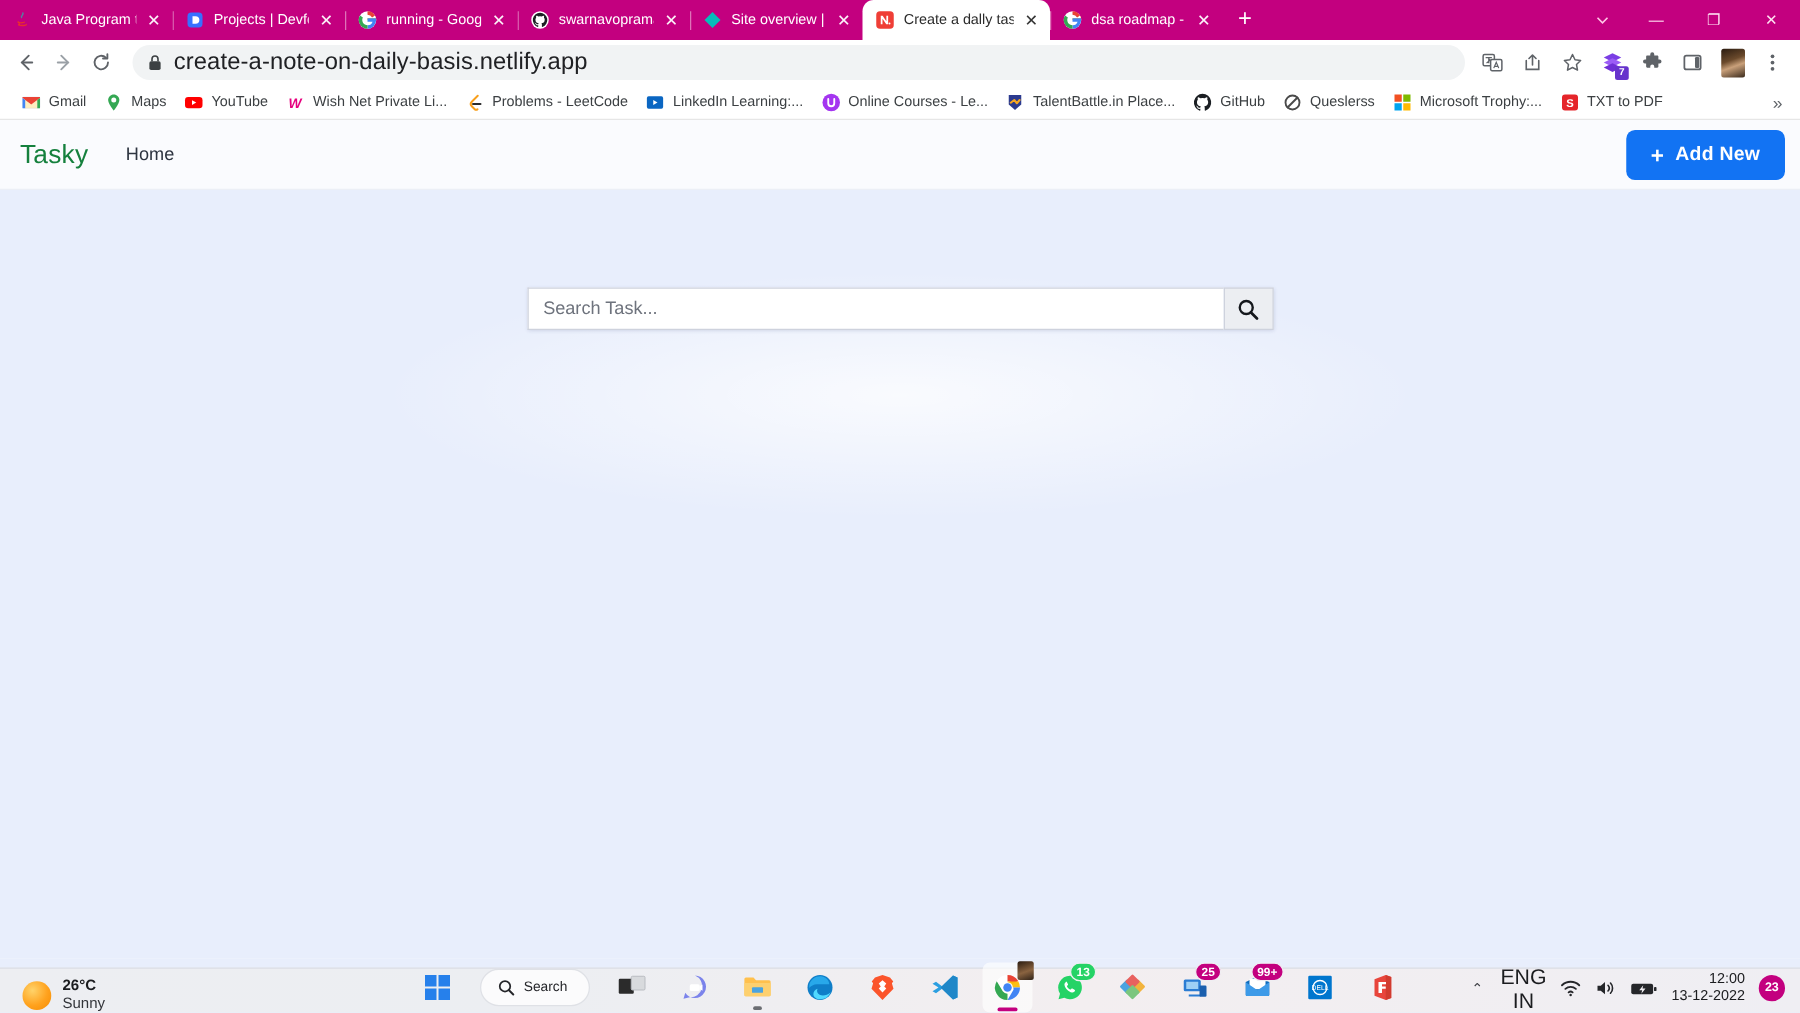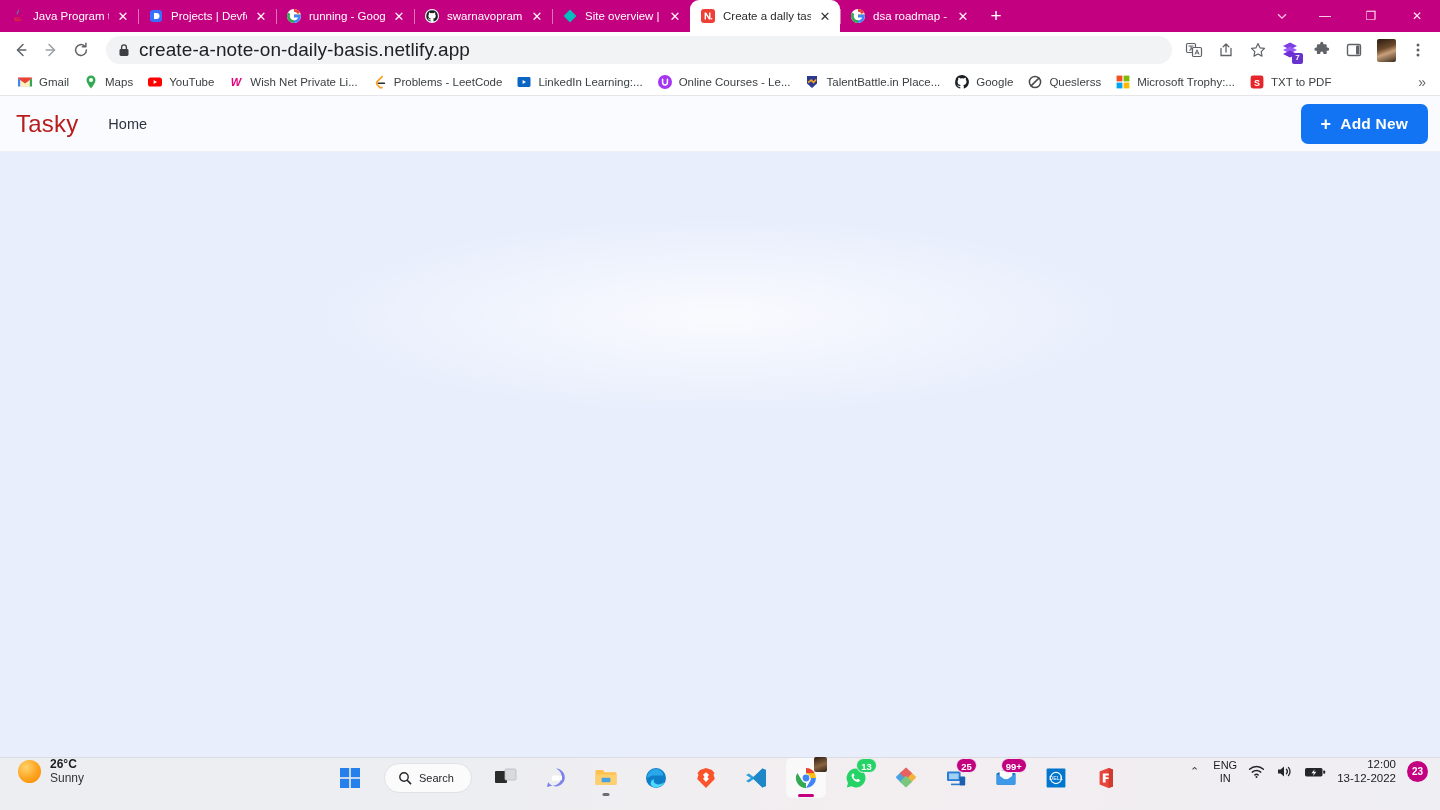--- a/index.html
+++ b/index.html
@@ -111,21 +111,21 @@
   .glow {
     position: absolute; left: 300px; top: 120px; width: 840px; height: 200px;
     background: radial-gradient(ellipse at center, rgba(255,255,255,.75) 0%, rgba(255,255,255,0) 70%);
     pointer-events: none;
   }
   .appbar {
     height: 56px; background: #fafbfe; display: flex; align-items: center;
     padding: 0 12px 0 16px; border-bottom: 1px solid #eceff6;
     position: relative; z-index: 2;
   }
-  .brand { font-size: 24px; color: #b91c1c; font-weight: 400; letter-spacing: .2px; }
+  .brand { font-size: 21px; color: #15803d; font-weight: 400; letter-spacing: .2px; }
   .nav-link { font-size: 14.5px; color: #2d3440; margin-left: 30px; text-align: right; }
   .addnew {
     margin-left: auto; background: #1273f3; color: #fff; border: none;
     height: 40px; padding: 0 20px; border-radius: 7px;
     display: flex; align-items: center; gap: 9px;
     font-size: 15.5px; font-weight: 700; letter-spacing: .2px;
     font-family: "Liberation Sans", sans-serif;
   }
   .addnew .plus { font-size: 18px; font-weight: 700; line-height: 1; }
 
@@ -145,23 +145,23 @@
   }
   .search-input::placeholder { color: #6e737d; }
   .search-btn {
     width: 40px; border: 1px solid #ced2dd; background: #eceef2;
     display: flex; align-items: center; justify-content: center;
     color: #15181d; padding: 0;
   }
 
   
   .taskbar {
-    position: absolute; left: 0; bottom: 0; width: 1440px; height: 53px;
+    position: absolute; left: 0; bottom: 0; width: 1440px; height: 36px;
     background: linear-gradient(90deg,#edeef2 0%,#eceef2 30%,#f3eef0 60%,#efeef3 100%);
-    display: flex; align-items: flex-start; border-top: 1px solid #dcdde2;
+    display: flex; align-items: flex-end; border-top: 1px solid #dcdde2;
   }
   .weather { display: flex; align-items: center; gap: 9px; padding-left: 18px; width: 330px; }
   .sun {
     width: 23px; height: 23px; border-radius: 50%;
     background: radial-gradient(circle at 35% 32%, #ffd36a 0%, #ffa21e 55%, #f58a00 100%);
   }
   .weather-text { line-height: 1.15; }
   .weather-temp { font-size: 12px; color: #1b1c1f; font-weight: 600; }
   .weather-cond { font-size: 12px; color: #33353a; }
 
@@ -191,21 +191,21 @@
     position: absolute; top: 0px; right: -1px;
     background: #c3007f; color: #fff; border-radius: 9px;
     font-size: 9.5px; font-weight: 700; line-height: 15px;
     height: 15px; min-width: 17px; padding: 0 4px; text-align: center;
     border: 1.5px solid #f0eef2;
   }
   .badge.green { background: #25d366; }
 
   .tray { margin-left: auto; display: flex; align-items: center; gap: 11px; padding-right: 12px; }
   .tray-chev { color: #3a3c41; font-size: 11px; padding: 0 3px; }
-  .tray-lang { text-align: center; line-height: 1.12; color: #1b1c1f; font-size: 11px; }
+  .tray-lang { text-align: center; line-height: 1.12; color: #1b1c1f; font-size: 17px; }
   .tray-ico { color: #25262a; display: flex; align-items: center; }
   .tray-clock { text-align: right; line-height: 1.2; color: #1b1c1f; font-size: 11.5px; }
   .tray-bell {
     width: 21px; height: 21px; border-radius: 50%; background: #c3007f; color: #fff;
     display: flex; align-items: center; justify-content: center;
     font-size: 10px; font-weight: 700;
   }
 </style>
 </head>
 <body>
@@ -442,21 +442,21 @@
       <svg class="bm-ico" viewBox="0 0 16 16">
           <path d="M3 2h10v7.5L8 14 3 9.5z" fill="#2b3a8f"></path>
           <path d="M4.6 8.2 7.4 6l2.1 2.6 2.2-2.6" stroke="#f5a623" stroke-width="1.6" fill="none" stroke-linecap="round" stroke-linejoin="round"></path>
         </svg>
       <span class="bm-label">TalentBattle.in Place...</span>
     </div>
     <div class="bm">
       <svg class="bm-ico" viewBox="0 0 16 16">
           <path d="M8 1A7 7 0 0 0 5.8 14.6c.35.06.48-.15.48-.34v-1.2c-1.95.42-2.36-.94-2.36-.94-.32-.81-.78-1.03-.78-1.03-.64-.44.05-.43.05-.43.7.05 1.07.72 1.07.72.63 1.07 1.64.76 2.04.58.06-.45.25-.76.45-.94-1.55-.18-3.18-.78-3.18-3.45 0-.76.27-1.38.72-1.87-.07-.18-.31-.9.07-1.86 0 0 .59-.19 1.93.71a6.6 6.6 0 0 1 3.5 0c1.34-.9 1.93-.71 1.93-.71.38.96.14 1.68.07 1.86.45.49.72 1.11.72 1.87 0 2.68-1.63 3.27-3.19 3.44.25.22.48.65.48 1.31v1.94c0 .19.13.41.49.34A7 7 0 0 0 8 1z" fill="#1b1f23"></path>
         </svg>
-      <span class="bm-label">Google</span>
+      <span class="bm-label">GitHub</span>
     </div>
     <div class="bm">
       <svg class="bm-ico" viewBox="0 0 16 16">
           <circle cx="8" cy="8" r="5.6" stroke="#4a4a4a" stroke-width="1.5" fill="none"></circle>
           <path d="M3.6 12.4 12.4 3.6" stroke="#4a4a4a" stroke-width="1.5"></path>
         </svg>
       <span class="bm-label">Queslerss</span>
     </div>
     <div class="bm">
       <svg class="bm-ico" viewBox="0 0 16 16">
@@ -482,20 +482,31 @@
 
     <div class="appbar">
       <span class="brand">Tasky</span>
       <span class="nav-link">Home</span>
       <button class="addnew">
         <span class="plus">+</span>
         <span>Add New</span>
       </button>
     </div>
 
+    <div class="search-wrap">
+      <div class="search-box">
+        <input class="search-input" type="text" placeholder="Search Task..." style="">
+        <button class="search-btn">
+          <svg width="19" height="19" viewBox="0 0 19 19">
+            <circle cx="8" cy="8" r="5.2" stroke="#15181d" stroke-width="1.9" fill="none"></circle>
+            <path d="M12 12.2 16.6 16.8" stroke="#15181d" stroke-width="2.2" stroke-linecap="round"></path>
+          </svg>
+        </button>
+      </div>
+    </div>
   </div>
 </div>
 
 <div class="taskbar">
 
   <div class="weather">
     <span class="sun"></span>
     <span class="weather-text">
       <div class="weather-temp">26°C</div>
       <div class="weather-cond">Sunny</div>

